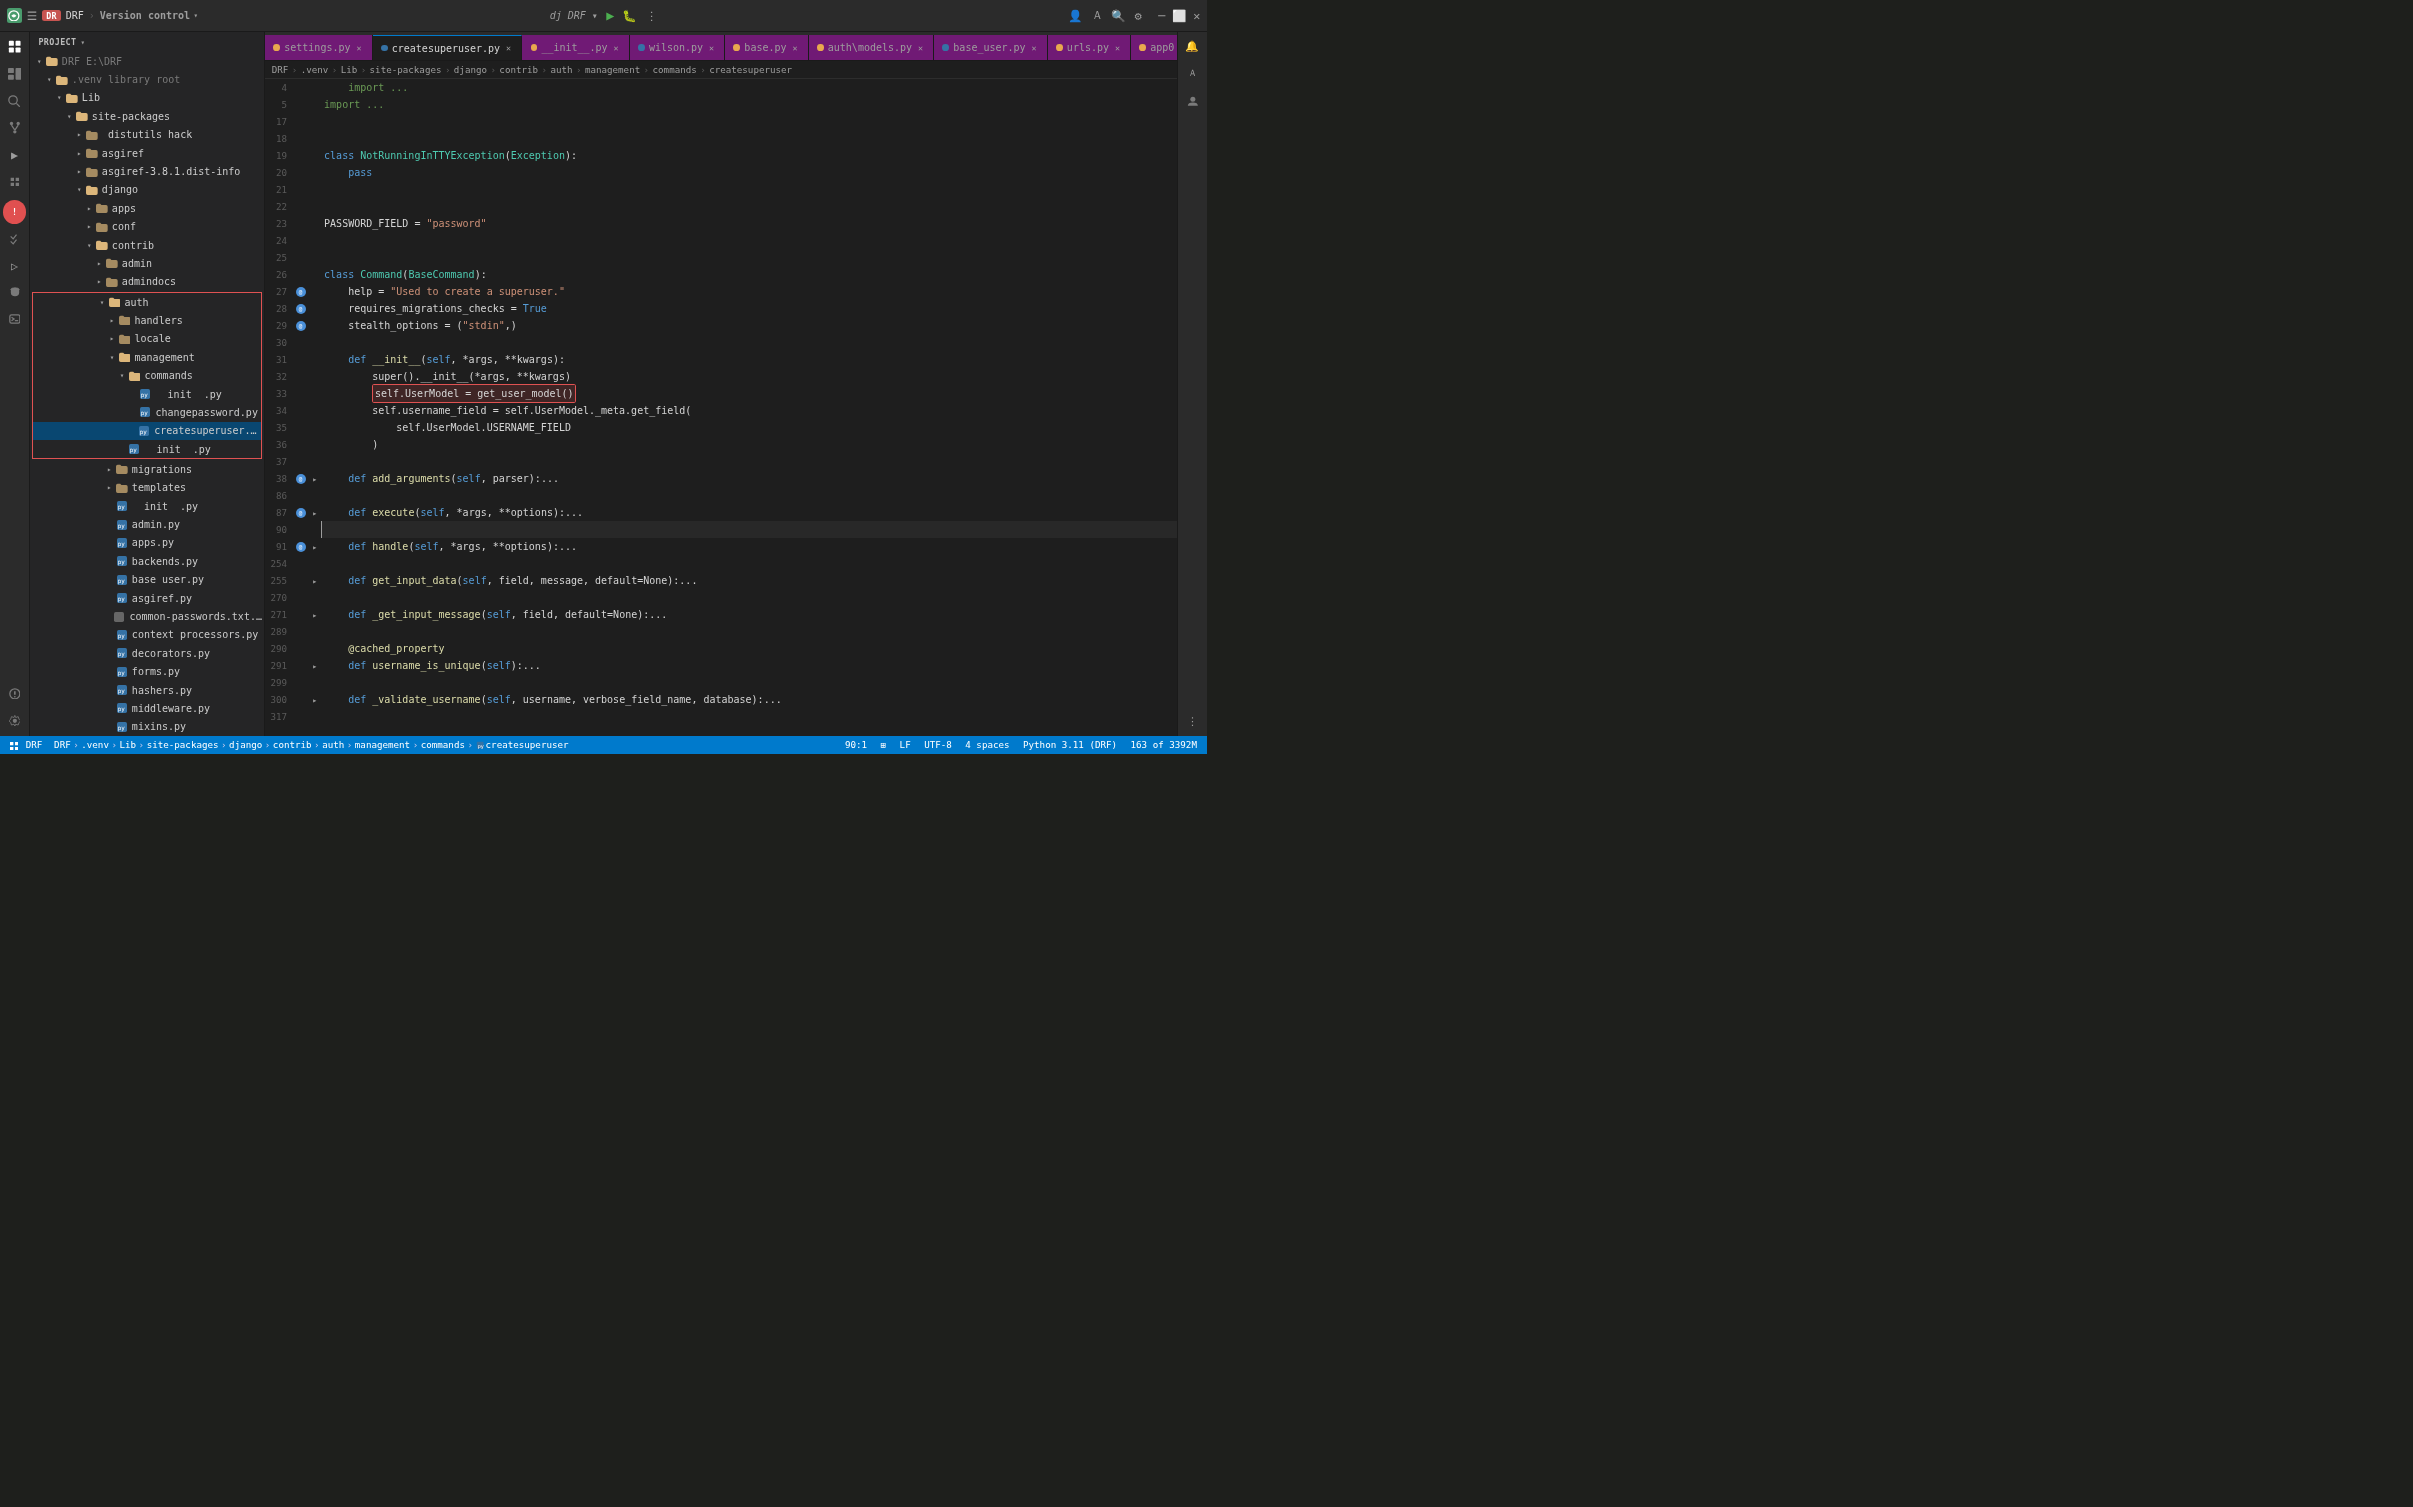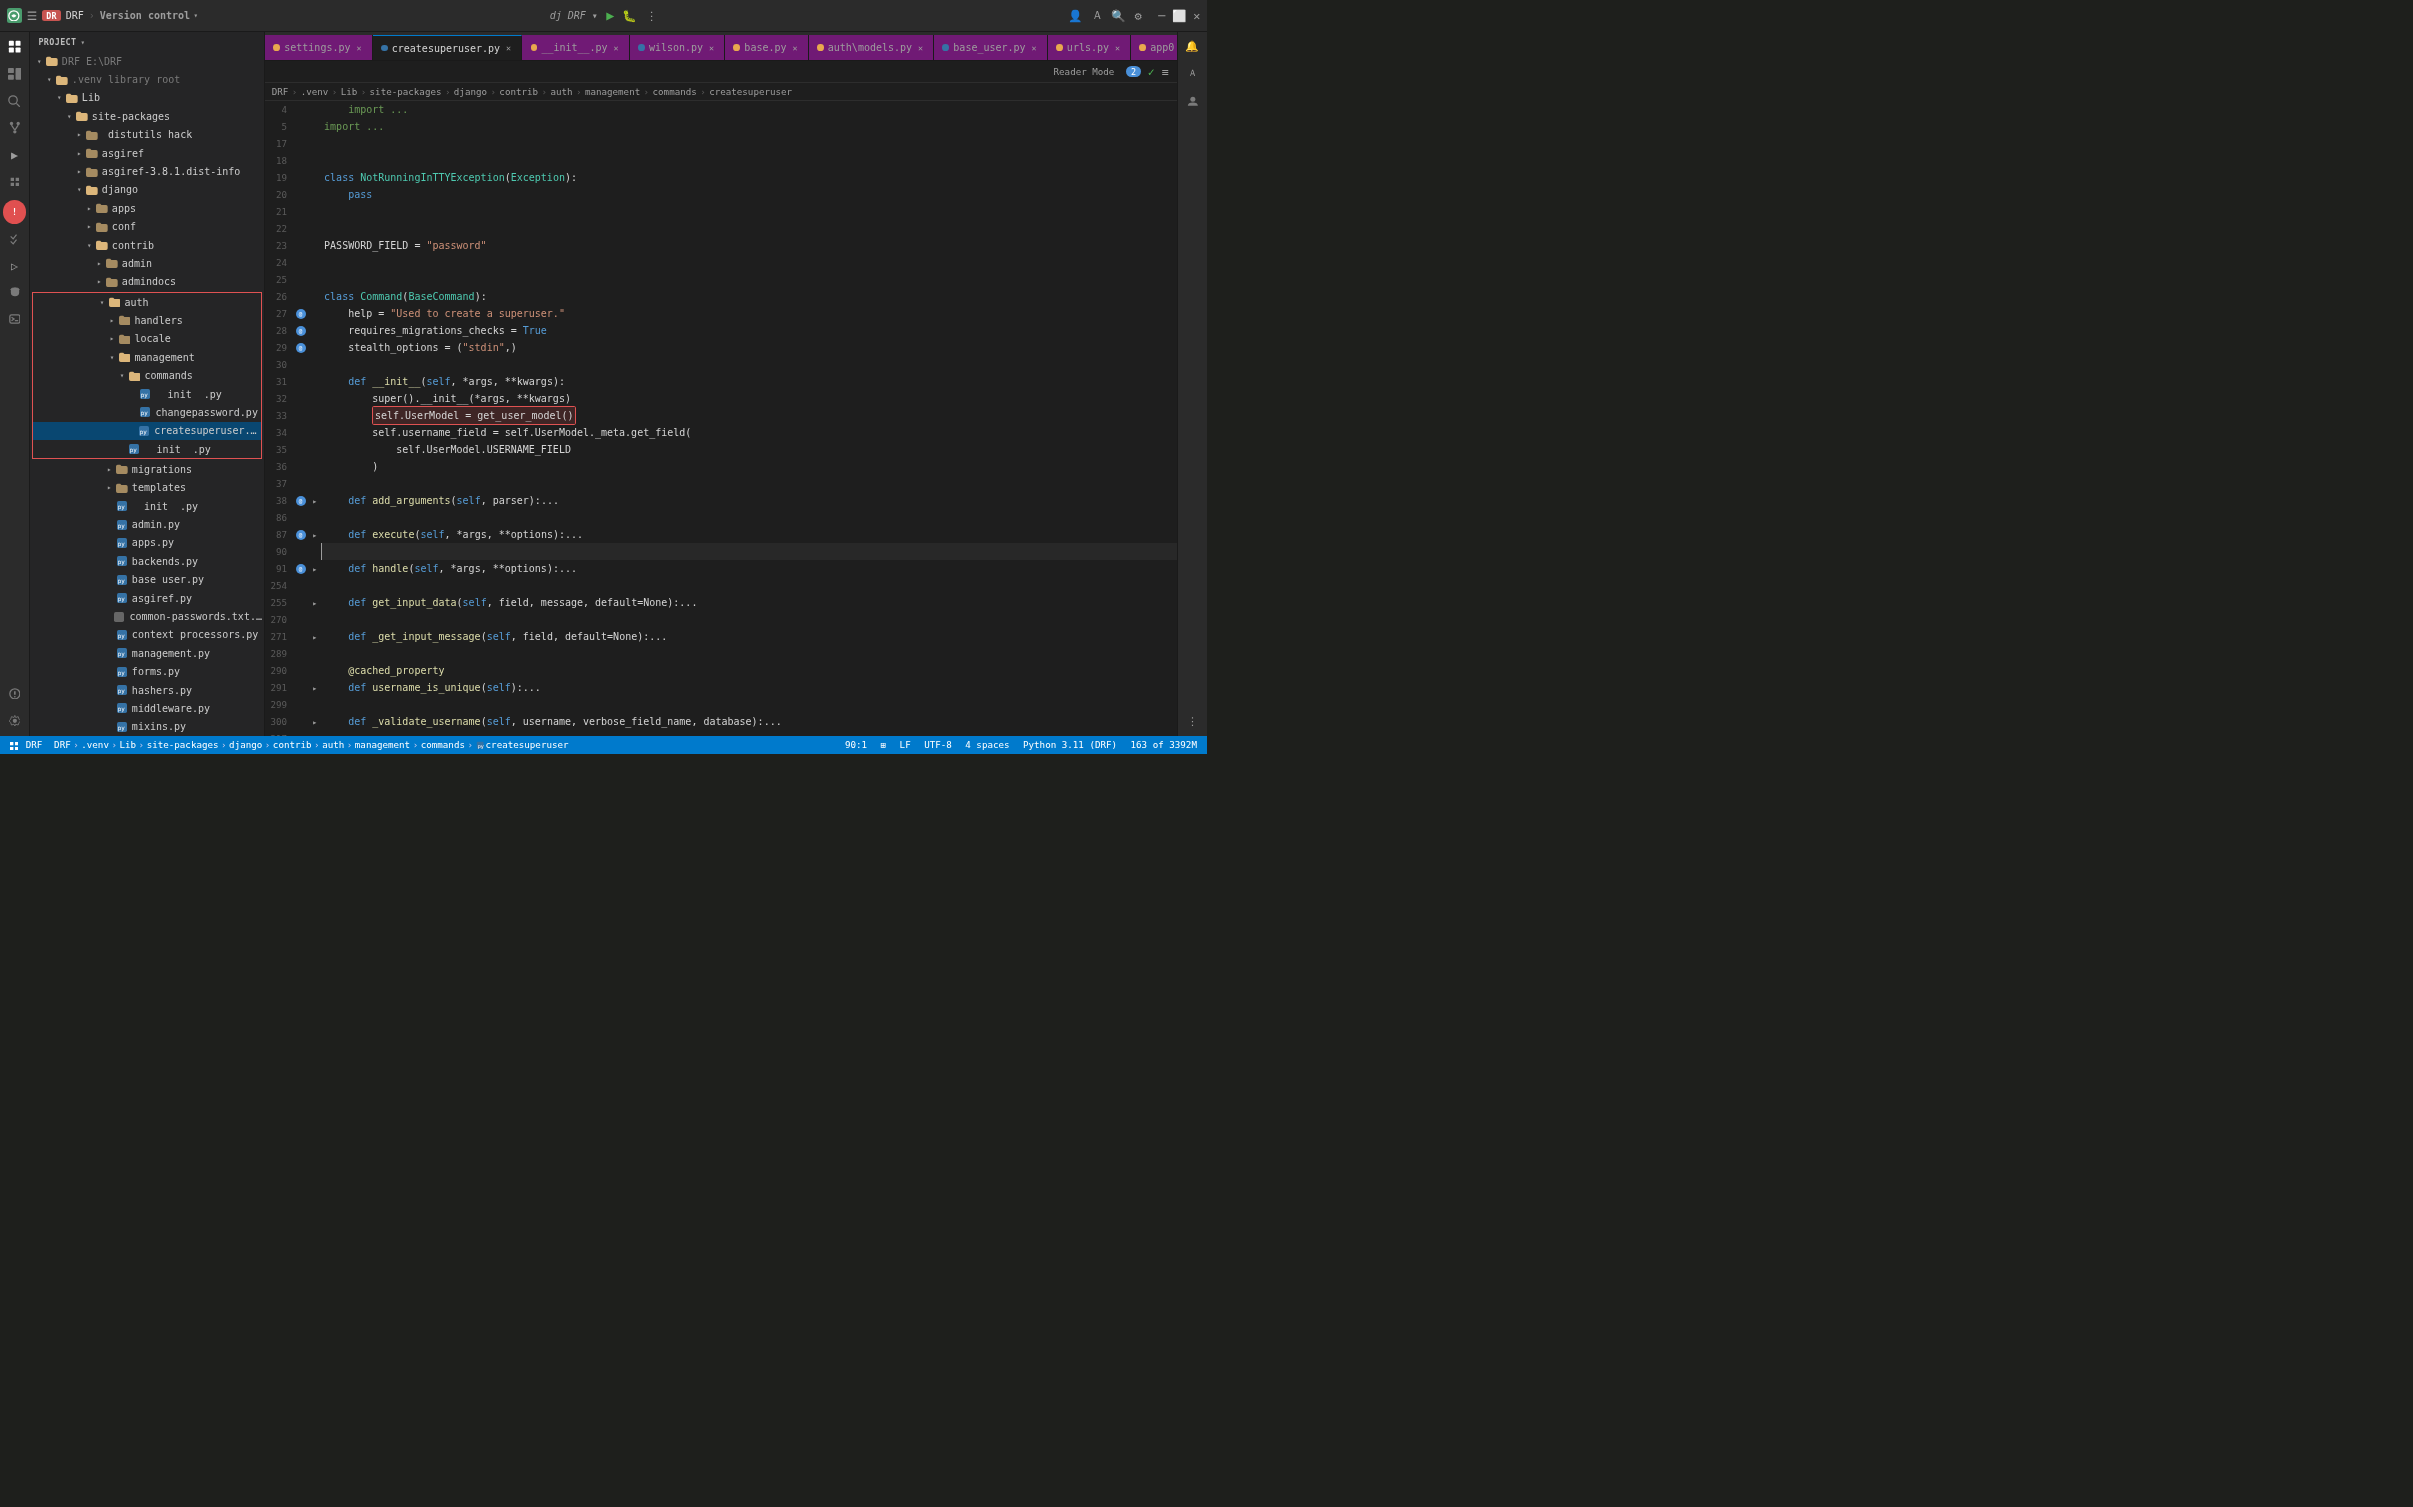--- a/index.html
+++ b/index.html
@@ -817,21 +817,21 @@
         </div>
         <div class="tree-item">
           <span class="tree-indent" style="width: 70px;"></span>
           <span style="width: 11.7px;"></span>
           <span class="tree-icon">
             <svg width="10" height="10" viewBox="0 0 12 12" style="font-size:11px">
               <rect x="0" y="0" width="12" height="12" rx="2" fill="#3572a5"></rect>
               <text x="1" y="9" font-size="7" fill="white" font-family="monospace">py</text>
             </svg>
           </span>
-          <span class="tree-label">management.py</span>
+          <span class="tree-label">decorators.py</span>
         </div>
         <div class="tree-item">
           <span class="tree-indent" style="width: 70px;"></span>
           <span style="width: 11.7px;"></span>
           <span class="tree-icon">
             <svg width="10" height="10" viewBox="0 0 12 12" style="font-size:11px">
               <rect x="0" y="0" width="12" height="12" rx="2" fill="#3572a5"></rect>
               <text x="1" y="9" font-size="7" fill="white" font-family="monospace">py</text>
             </svg>
           </span>
@@ -915,26 +915,20 @@
           <span class="tab-dot" style="background: rgb(232, 169, 78);"></span>
           <span>urls.py</span>
           <span class="tab-close">✕</span>
         </div>
         <div class="tab">
           <span class="tab-dot" style="background: rgb(232, 169, 78);"></span>
           <span>app0</span>
         </div>
       </div>
 
-    <div class="editor-toolbar">
-      <span class="reader-mode-btn">Reader Mode</span>
-      <span class="git-badge">2</span>
-      <span style="color:#4caf50; font-size:11.7px;">✓</span>
-      <span style="color:#9d9d9d; font-size:11.7px;">≡</span>
-    </div>
 
     <div class="breadcrumb-bar" id="breadcrumb-bar">
     <span style="cursor: pointer; color: rgb(157, 157, 157); font-size: 9.2px;">DRF</span>
         <span class="breadcrumb-sep">›</span>
         <span style="cursor: pointer; color: rgb(157, 157, 157); font-size: 9.2px;">.venv</span>
         <span class="breadcrumb-sep">›</span>
         <span style="cursor: pointer; color: rgb(157, 157, 157); font-size: 9.2px;">Lib</span>
         <span class="breadcrumb-sep">›</span>
         <span style="cursor: pointer; color: rgb(157, 157, 157); font-size: 9.2px;">site-packages</span>
         <span class="breadcrumb-sep">›</span>

